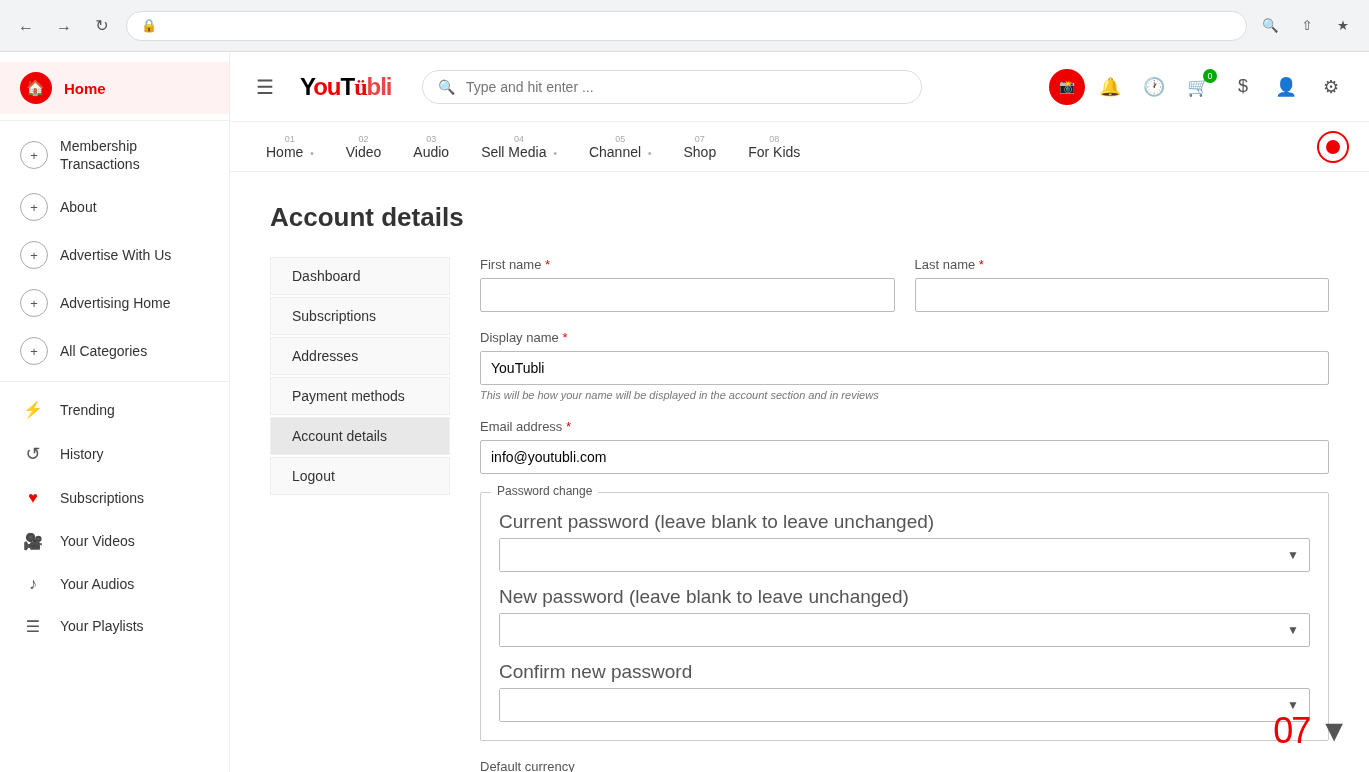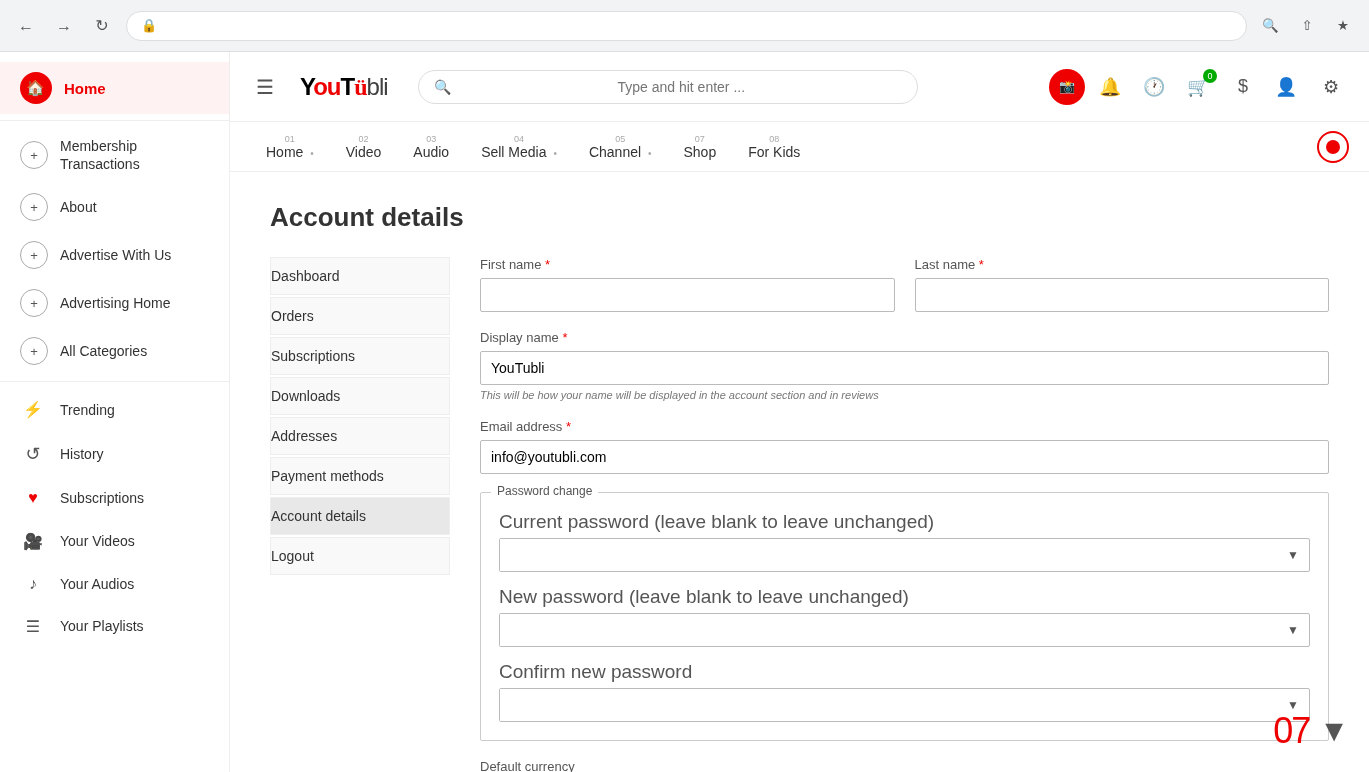--- a/index.html
+++ b/index.html
@@ -74,21 +74,21 @@
       padding: 6px; flex-shrink: 0;
     }
     .logo {
       font-size: 24px; font-weight: bold; color: #000; flex-shrink: 0; margin-right: 10px;
       letter-spacing: -1px;
     }
     .search-bar {
       flex: 1; display: flex; align-items: center; border: 1.5px solid #ddd; border-radius: 25px;
       padding: 8px 16px; gap: 10px; max-width: 500px;
     }
-    .search-bar input { border: none; outline: none; flex: 1; font-size: 14px; color: #555; text-align: center; }
+    .search-bar input { border: none; outline: none; flex: 1; font-size: 14px; color: #555; }
     .header-icons { display: flex; align-items: center; gap: 8px; margin-left: auto; }
     .header-icon-btn {
       width: 36px; height: 36px; border-radius: 50%; border: none; background: none;
       cursor: pointer; display: flex; align-items: center; justify-content: center;
       font-size: 18px; color: #555; position: relative;
     }
     .header-icon-btn.red-bg { background: #e00; color: #fff; }
     .badge {
       position: absolute; top: 0; right: 0; background: #0a0; color: #fff;
       border-radius: 50%; width: 14px; height: 14px; font-size: 9px;
@@ -116,21 +116,21 @@
 
     
     .page-content { flex: 1; overflow-y: auto; padding: 30px 40px; background: #fff; }
     .page-title { font-size: 26px; font-weight: bold; color: #333; margin-bottom: 24px; }
 
     .account-layout { display: flex; gap: 30px; }
 
     
     .account-menu { width: 180px; flex-shrink: 0; }
     .account-menu-item {
-      display: block; padding: 10px 0; background: #f9f9f9; border: 1px solid #eee;
+      display: block; padding: 10px 21px; background: #f9f9f9; border: 1px solid #eee;
       color: #333; cursor: pointer; font-size: 14px; margin-bottom: 2px;
       text-decoration: none;
     }
     .account-menu-item.active { background: #e8e8e8; font-weight: 500; }
 
     
     .account-form { flex: 1; }
     .form-row { display: flex; gap: 20px; margin-bottom: 18px; }
     .form-group { display: flex; flex-direction: column; flex: 1; }
     .form-group.full { flex: 1 1 100%; }
@@ -247,21 +247,21 @@
     <div class="sidebar-icon-item">
       <span class="sidebar-icon">☰</span>
       <span class="sidebar-item-label">Your Playlists</span>
     </div>
   </div>
 
   <div class="main-area">
 
     <div class="top-header">
       <button class="hamburger-btn">☰</button>
-      <div class="logo"><span style="font-size:24px;font-weight:900;letter-spacing:-1px;"><span style="color:#000;">Y</span><span style="color:#e00;">ou</span><span style="color:#000;">T</span><span style="color:#e00;font-family:serif;font-weight:900;">ü</span><span style="color:#404040;font-weight:400;text-align:right;">bli</span></span></div>
+      <div class="logo"><span style="font-size:24px;font-weight:900;letter-spacing:-1px;"><span style="color:#000;">Y</span><span style="color:#e00;">ou</span><span style="color:#000;">T</span><span style="color:#e00;font-family:serif;font-weight:900;">ü</span><span style="color:#ef4444;font-weight:700;text-align:right;">bli</span></span></div>
       <div class="search-bar">
         <span style="color:#888;">🔍</span>
         <input type="text" style="border: none; outline: none; flex: 1 1 0%; font-size: 14px; color: rgb(85, 85, 85);" placeholder="Type and hit enter ...">
       </div>
       <div class="header-icons">
         <button class="header-icon-btn red-bg" style="font-size:13px;font-weight:bold;">📸</button>
         <button class="header-icon-btn">🔔</button>
         <button class="header-icon-btn">🕐</button>
         <button class="header-icon-btn" style="position:relative;">
           🛒
@@ -307,23 +307,21 @@
       </button>
     </div>
 
     <div class="page-content">
       <h1 class="page-title">Account details</h1>
 
       <div class="account-layout">
 
         <div class="account-menu">
           <a class="account-menu-item">Dashboard</a>
-          <a class="account-menu-item">Orders</a>
           <a class="account-menu-item">Subscriptions</a>
-          <a class="account-menu-item">Downloads</a>
           <a class="account-menu-item">Addresses</a>
           <a class="account-menu-item">Payment methods</a>
           <a class="account-menu-item active">Account details</a>
           <a class="account-menu-item">Logout</a>
         </div>
 
         <div class="account-form">
 
           <div class="form-row">
             <div class="form-group">

